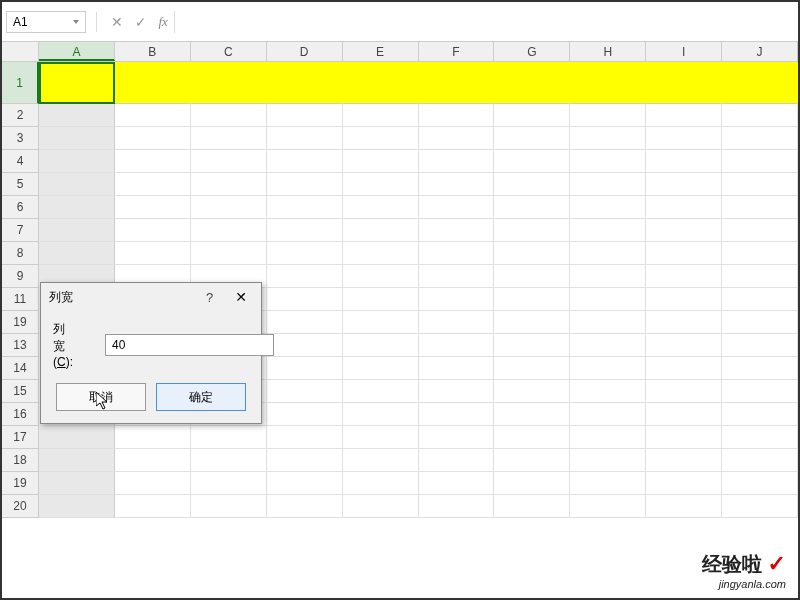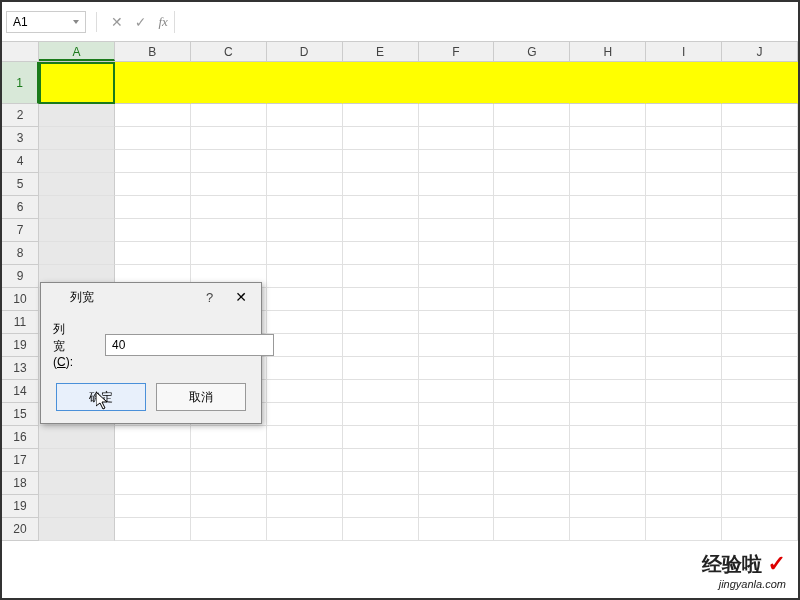--- a/index.html
+++ b/index.html
@@ -104,21 +104,21 @@
       border: 1px solid #888;
       box-shadow: 2px 2px 6px rgba(0,0,0,0.3);
     }
     .dialog-title {
       height: 28px;
       display: flex;
       align-items: center;
       justify-content: space-between;
       padding: 0 8px;
     }
-    .dialog-title-text { font-size: 12px; margin-left: 21px; }
+    .dialog-title-text { font-size: 12px; }
     .dialog-title-btns { display: flex; gap: 10px; align-items: center; }
     .dialog-help { font-size: 13px; color: #444; cursor: pointer; padding: 2px 6px; }
     .dialog-close { font-size: 14px; cursor: pointer; padding: 2px 6px; font-family: Arial; }
     .dialog-body { padding: 10px 12px 12px; }
     .dialog-field { display: flex; align-items: center; gap: 8px; margin-bottom: 14px; }
     .dialog-label { font-size: 12px; }
     .dialog-label u { text-decoration: underline; }
     .dialog-input {
       flex: 1;
       height: 22px;
@@ -314,33 +314,20 @@
         <div class="cell"></div>
         <div class="cell"></div>
         <div class="cell"></div>
         <div class="cell"></div>
         <div class="cell"></div>
         <div class="cell"></div>
         <div class="cell"></div>
         <div class="cell"></div>
       </div>
       <div class="row">
-        <div class="row-header">10</div>
-        <div class="cell col-selected"></div>
-        <div class="cell"></div>
-        <div class="cell"></div>
-        <div class="cell"></div>
-        <div class="cell"></div>
-        <div class="cell"></div>
-        <div class="cell"></div>
-        <div class="cell"></div>
-        <div class="cell"></div>
-        <div class="cell"></div>
-      </div>
-      <div class="row">
         <div class="row-header">11</div>
         <div class="cell col-selected"></div>
         <div class="cell"></div>
         <div class="cell"></div>
         <div class="cell"></div>
         <div class="cell"></div>
         <div class="cell"></div>
         <div class="cell"></div>
         <div class="cell"></div>
         <div class="cell"></div>
@@ -473,22 +460,22 @@
       <span class="dialog-help">?</span>
       <span class="dialog-close">✕</span>
     </div>
   </div>
   <div class="dialog-body">
     <div class="dialog-field">
       <span class="dialog-label"><span>列宽(</span><u>C</u><span>):</span></span>
       <input class="dialog-input" value="40" style="">
     </div>
     <div class="dialog-buttons">
+      <div class="dialog-btn">取消</div>
       <div class="dialog-btn primary">确定</div>
-      <div class="dialog-btn">取消</div>
     </div>
   </div>
 </div>
 
 <div class="cursor">
   <svg width="16" height="20" viewBox="0 0 16 20">
     <path d="M0,0 L0,14 L4,11 L7,17 L9,16 L6,10 L11,10 Z" fill="#fff" stroke="#000" stroke-width="1"></path>
   </svg>
 </div>
 

